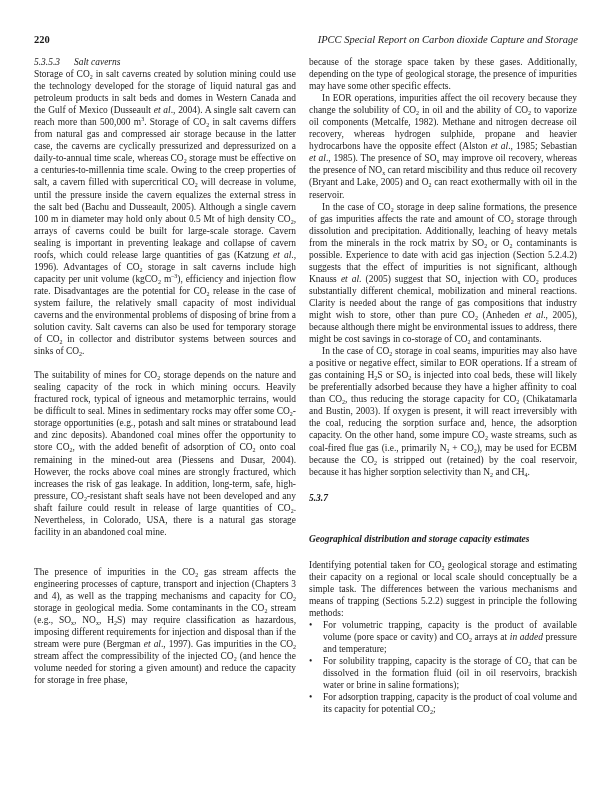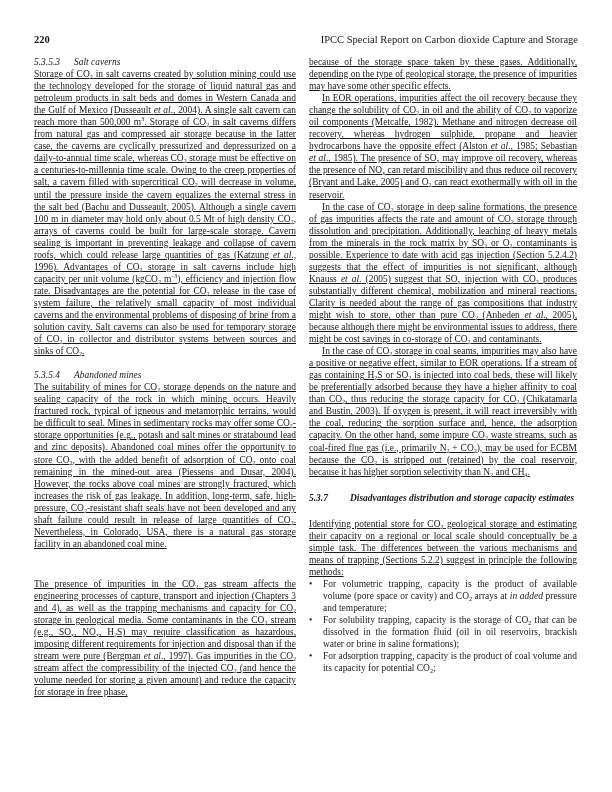--- a/index.html
+++ b/index.html
@@ -1,28 +1,28 @@
 <!DOCTYPE html>
 <html><head>
 <meta charset="utf-8">
 <style>
   html, body { margin:0; padding:0; background:#fff; }
   body { width:612px; height:792px; position:relative; overflow:hidden;
          font-family:"Liberation Serif", "DejaVu Serif", serif; color:#1a1a1a; }
   .header { position:absolute; top:27px; left:34px; right:34px; height:14px;margin-top:7px; }
   .page-num { position:absolute; left:0; top:0; font-weight:bold; font-size:10.5px; }
-  .running-title { position:absolute; right:0; top:0; font-size:10.5px; }
+  .running-title { position:absolute; right:0; top:0; font-style:italic; font-size:10.5px; }
   .col { position:absolute; top:56px; width:262px; font-size:9.45px; line-height:12.05px; }
   .col.left { left:34px; }
   .col.right { left:309px; width:268px; }
-  .p { text-align:justify; margin:0; hyphens:none;text-decoration:underline; }
+  .p { text-align:justify; margin:0; hyphens:none; }
   .p.indent { text-indent:13px; }
   .sub3 { font-style:italic; margin:0; }
   .sub3 .num { display:inline-block; width:40px; }
-  .sec { font-weight:bold; font-style:italic; margin:0; display:flex; }
+  .sec { font-weight:bold; font-style:italic; margin:0; display:flex;flex-direction:column; }
   .sec .num { flex:0 0 41px; }
   .gap { height:12px; }
   .gap-lg { height:14px; }
   sub { font-size:6px; vertical-align:-2px; line-height:0; }
   sup { font-size:6px; vertical-align:4px; line-height:0; }
   ul.bullets { list-style:none; margin:0; padding:0; }
   ul.bullets li { position:relative; padding-left:14px; text-align:justify; }
   ul.bullets li .bullet { position:absolute; left:0; top:0; }
 </style>
 </head>
@@ -30,36 +30,35 @@
 
 <div class="header">
   <span class="page-num">220</span>
   <span class="running-title">IPCC Special Report on Carbon dioxide Capture and Storage</span>
 </div>
 
 <div class="col left">
     <p class="sub3"><span class="num">5.3.5.3</span><span>Salt caverns</span></p>
     <p class="p"><span>Storage of CO</span><sub>2</sub><span> in salt caverns created by solution mining could use the technology developed for the storage of liquid natural gas and petroleum products in salt beds and domes in Western Canada and the Gulf of Mexico (Dusseault </span><em>et al</em><span>., 2004). A single salt cavern can reach more than 500,000 m</span><sup>3</sup><span>. Storage of CO</span><sub>2</sub><span> in salt caverns differs from natural gas and compressed air storage because in the latter case, the caverns are cyclically pressurized and depressurized on a daily-to-annual time scale, whereas CO</span><sub>2</sub><span> storage must be effective on a centuries-to-millennia time scale. Owing to the creep properties of salt, a cavern filled with supercritical CO</span><sub>2</sub><span> will decrease in volume, until the pressure inside the cavern equalizes the external stress in the salt bed (Bachu and Dusseault, 2005). Although a single cavern 100 m in diameter may hold only about 0.5 Mt of high density CO</span><sub>2</sub><span>, arrays of caverns could be built for large-scale storage. Cavern sealing is important in preventing leakage and collapse of cavern roofs, which could release large quantities of gas (Katzung </span><em>et al</em><span>., 1996). Advantages of CO</span><sub>2</sub><span> storage in salt caverns include high capacity per unit volume (kgCO</span><sub>2</sub><span> m</span><sup>–3</sup><span>), efficiency and injection flow rate. Disadvantages are the potential for CO</span><sub>2</sub><span> release in the case of system failure, the relatively small capacity of most individual caverns and the environmental problems of disposing of brine from a solution cavity. Salt caverns can also be used for temporary storage of CO</span><sub>2</sub><span> in collector and distributor systems between sources and sinks of CO</span><sub>2</sub><span>.</span></p>
     <div class="gap"></div>
-    <p class="sub3"><span class="num">5.3.5.4</span><span>Abandoned mines</span></p>
     <p class="p"><span>The suitability of mines for CO</span><sub>2</sub><span> storage depends on the nature and sealing capacity of the rock in which mining occurs. Heavily fractured rock, typical of igneous and metamorphic terrains, would be difficult to seal. Mines in sedimentary rocks may offer some CO</span><sub>2</sub><span>-storage opportunities (e.g., potash and salt mines or stratabound lead and zinc deposits). Abandoned coal mines offer the opportunity to store CO</span><sub>2</sub><span>, with the added benefit of adsorption of CO</span><sub>2</sub><span> onto coal remaining in the mined-out area (Piessens and Dusar, 2004). However, the rocks above coal mines are strongly fractured, which increases the risk of gas leakage. In addition, long-term, safe, high-pressure, CO</span><sub>2</sub><span>-resistant shaft seals have not been developed and any shaft failure could result in release of large quantities of CO</span><sub>2</sub><span>. Nevertheless, in Colorado, USA, there is a natural gas storage facility in an abandoned coal mine.</span></p>
     <div class="gap-lg"></div>
     <div class="gap-lg"></div>
     <p class="p"><span>The presence of impurities in the CO</span><sub>2</sub><span> gas stream affects the engineering processes of capture, transport and injection (Chapters 3 and 4), as well as the trapping mechanisms and capacity for CO</span><sub>2</sub><span> storage in geological media. Some contaminants in the CO</span><sub>2</sub><span> stream (e.g., SO</span><sub>x</sub><span>, NO</span><sub>x</sub><span>, H</span><sub>2</sub><span>S) may require classification as hazardous, imposing different requirements for injection and disposal than if the stream were pure (Bergman </span><em>et al</em><span>., 1997). Gas impurities in the CO</span><sub>2</sub><span> stream affect the compressibility of the injected CO</span><sub>2</sub><span> (and hence the volume needed for storing a given amount) and reduce the capacity for storage in free phase,</span></p>
   </div>
 <div class="col right">
     <p class="p"><span>because of the storage space taken by these gases. Additionally, depending on the type of geological storage, the presence of impurities may have some other specific effects.</span></p>
     <p class="p indent"><span>In EOR operations, impurities affect the oil recovery because they change the solubility of CO</span><sub>2</sub><span> in oil and the ability of CO</span><sub>2</sub><span> to vaporize oil components (Metcalfe, 1982). Methane and nitrogen decrease oil recovery, whereas hydrogen sulphide, propane and heavier hydrocarbons have the opposite effect (Alston </span><em>et al</em><span>., 1985; Sebastian </span><em>et al</em><span>., 1985). The presence of SO</span><sub>x</sub><span> may improve oil recovery, whereas the presence of NO</span><sub>x</sub><span> can retard miscibility and thus reduce oil recovery (Bryant and Lake, 2005) and O</span><sub>2</sub><span> can react exothermally with oil in the reservoir.</span></p>
     <p class="p indent"><span>In the case of CO</span><sub>2</sub><span> storage in deep saline formations, the presence of gas impurities affects the rate and amount of CO</span><sub>2</sub><span> storage through dissolution and precipitation. Additionally, leaching of heavy metals from the minerals in the rock matrix by SO</span><sub>2</sub><span> or O</span><sub>2</sub><span> contaminants is possible. Experience to date with acid gas injection (Section 5.2.4.2) suggests that the effect of impurities is not significant, although Knauss </span><em>et al.</em><span> (2005) suggest that SO</span><sub>x</sub><span> injection with CO</span><sub>2</sub><span> produces substantially different chemical, mobilization and mineral reactions. Clarity is needed about the range of gas compositions that industry might wish to store, other than pure CO</span><sub>2</sub><span> (Anheden </span><em>et al</em><span>., 2005), because although there might be environmental issues to address, there might be cost savings in co-storage of CO</span><sub>2</sub><span> and contaminants.</span></p>
     <p class="p indent"><span>In the case of CO</span><sub>2</sub><span> storage in coal seams, impurities may also have a positive or negative effect, similar to EOR operations. If a stream of gas containing H</span><sub>2</sub><span>S or SO</span><sub>2</sub><span> is injected into coal beds, these will likely be preferentially adsorbed because they have a higher affinity to coal than CO</span><sub>2</sub><span>, thus reducing the storage capacity for CO</span><sub>2</sub><span> (Chikatamarla and Bustin, 2003). If oxygen is present, it will react irreversibly with the coal, reducing the sorption surface and, hence, the adsorption capacity. On the other hand, some impure CO</span><sub>2</sub><span> waste streams, such as coal-fired flue gas (i.e., primarily N</span><sub>2</sub><span> + CO</span><sub>2</sub><span>), may be used for ECBM because the CO</span><sub>2</sub><span> is stripped out (retained) by the coal reservoir, because it has higher sorption selectivity than N</span><sub>2</sub><span> and CH</span><sub>4</sub><span>.</span></p>
     <div class="gap-lg"></div>
     <p class="sec">
       <span class="num">5.3.7</span>
-      <span>Disadvantages distribution and storage capacity estimates</span>
+      <span>Geographical distribution and storage capacity estimates</span>
     </p>
     <div class="gap-lg"></div>
-    <p class="p"><span>Identifying potential store for CO</span><sub>2</sub><span> geological storage and estimating their capacity on a regional or local scale should conceptually be a simple task. The differences between the various mechanisms and means of trapping (Sections 5.2.2) suggest in principle the following methods:</span></p>
+    <p class="p"><span>Identifying potential taken for CO</span><sub>2</sub><span> geological storage and estimating their capacity on a regional or local scale should conceptually be a simple task. The differences between the various mechanisms and means of trapping (Sections 5.2.2) suggest in principle the following methods:</span></p>
     <ul class="bullets">
       <li><span class="bullet">•</span><span>For volumetric trapping, capacity is the product of available volume (pore space or cavity) and CO</span><sub>2</sub><span> arrays at </span><em>in added</em><span> pressure and temperature;</span></li>
       <li><span class="bullet">•</span><span>For solubility trapping, capacity is the storage of CO</span><sub>2</sub><span> that can be dissolved in the formation fluid (oil in oil reservoirs, brackish water or brine in saline formations);</span></li>
       <li><span class="bullet">•</span><span>For adsorption trapping, capacity is the product of coal volume and its capacity for potential CO</span><sub>2</sub><span>;</span></li>
     </ul>
   </div>
 
 </body></html>

